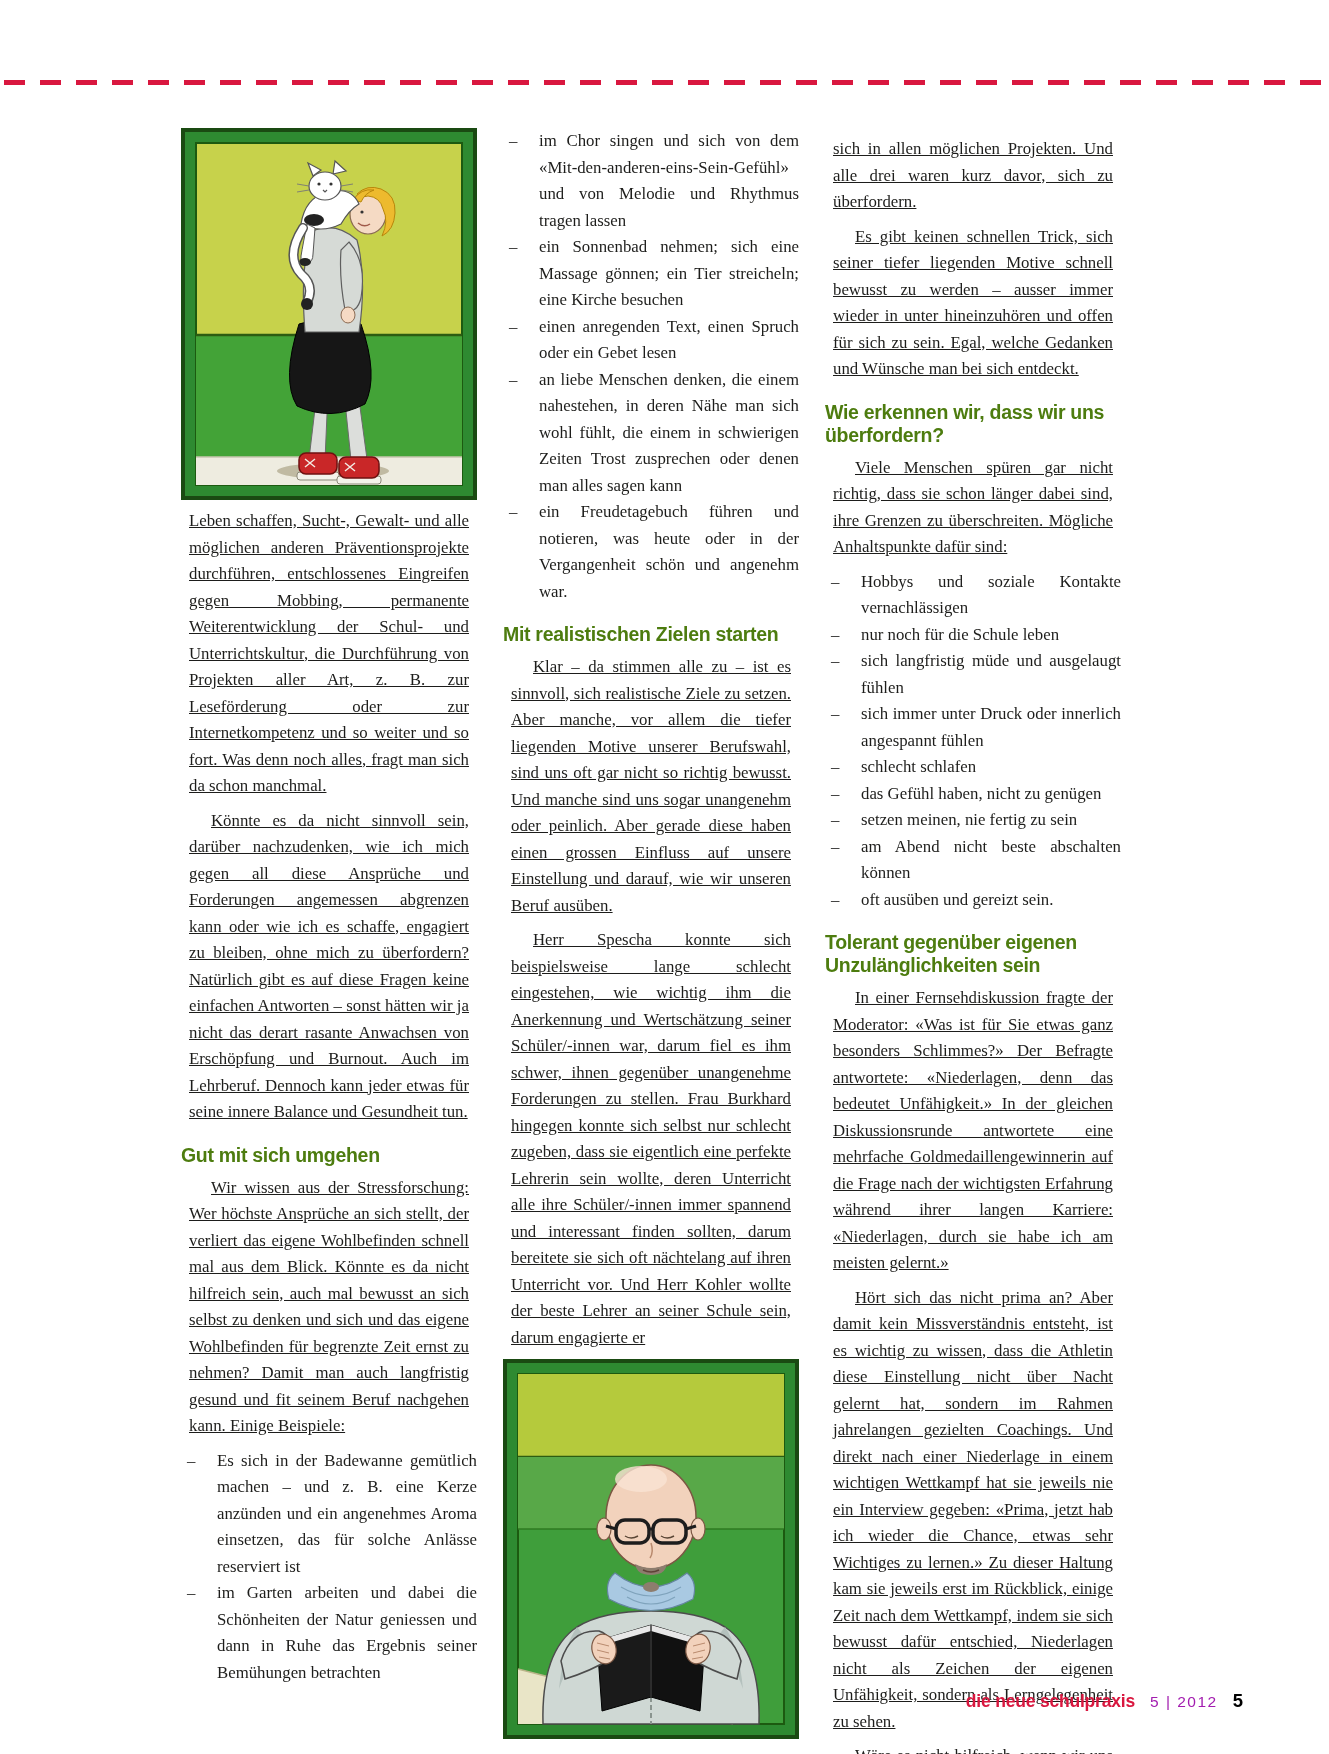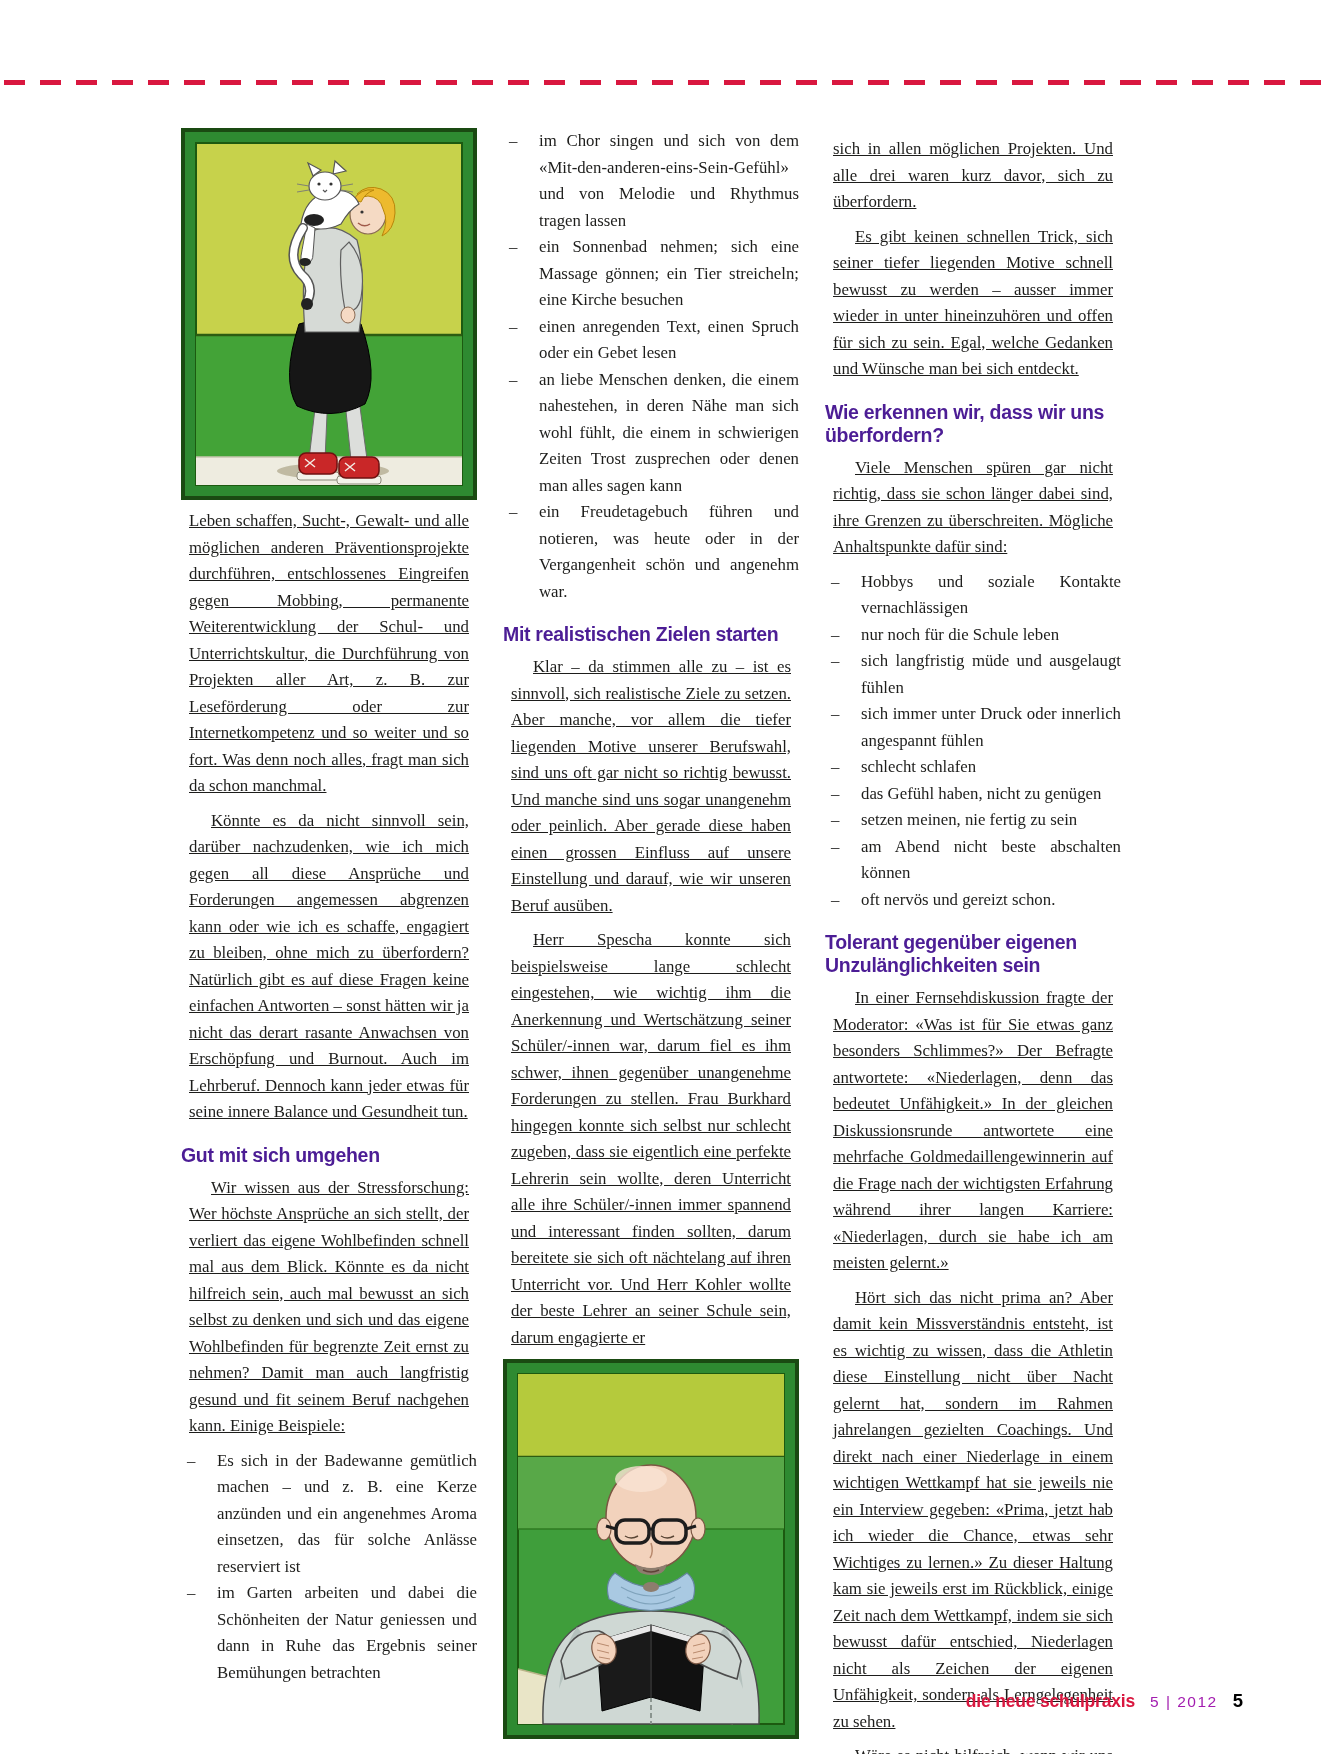--- a/index.html
+++ b/index.html
@@ -20,21 +20,21 @@
     position:absolute;top:128px;width:296px;
     font-size:16.8px;line-height:26.5px;text-align:justify;
     hyphens:auto;-webkit-hyphens:auto;
   }
   .col.left{left:181px;}
   .col.mid{left:503px;}
   .col.right{left:825px;}
   .col p{margin:8px;text-decoration:underline;}
   .col p.ind{text-indent:22px;}
   h3.head{
-    font-family:"Liberation Sans",sans-serif;font-weight:700;color:#4c1d95;
+    font-family:"Liberation Sans",sans-serif;font-weight:700;color:#4d7c0f;
     font-size:19.5px;line-height:23px;letter-spacing:-0.3px;
     margin:18px 0 6px 0;text-align:left;
   }
   .li{display:flex;margin:0;}
   .li .dash{flex:0 0 36px;padding-left:6px;box-sizing:border-box;}
   .li .li-text{flex:1;text-align:justify;font-family:Liberation Serif, serif;}
   figure.fig{margin:0;}
   .fig svg{display:block;}
   .fig1{margin:0 0 42px 0;}
   .fig2{margin:12px 0 0 0;}
@@ -234,21 +234,21 @@
     <div class="li">
       <span class="dash">–</span>
       <span class="li-text">setzen meinen, nie fertig zu sein</span>
     </div>
     <div class="li">
       <span class="dash">–</span>
       <span class="li-text">am Abend nicht beste abschalten können</span>
     </div>
     <div class="li">
       <span class="dash">–</span>
-      <span class="li-text">oft nervös und gereizt schon.</span>
+      <span class="li-text">oft ausüben und gereizt sein.</span>
     </div>
     <h3 class="head">Tolerant gegenüber eigenen Unzulänglichkeiten sein</h3>
     <p class="ind">In einer Fernsehdiskussion fragte der Moderator: «Was ist für Sie etwas ganz besonders Schlimmes?» Der Befragte antwortete: «Niederlagen, denn das bedeutet Unfähigkeit.» In der gleichen Diskussionsrunde antwortete eine mehrfache Goldmedaillengewinnerin auf die Frage nach der wichtigsten Erfahrung während ihrer langen Karriere: «Niederlagen, durch sie habe ich am meisten gelernt.»</p>
     <p class="ind">Hört sich das nicht prima an? Aber damit kein Missverständnis entsteht, ist es wichtig zu wissen, dass die Athletin diese Einstellung nicht über Nacht gelernt hat, sondern im Rahmen jahrelangen gezielten Coachings. Und direkt nach einer Niederlage in einem wichtigen Wettkampf hat sie jeweils nie ein Interview gegeben: «Prima, jetzt hab ich wieder die Chance, etwas sehr Wichtiges zu lernen.» Zu dieser Haltung kam sie jeweils erst im Rückblick, einige Zeit nach dem Wettkampf, indem sie sich bewusst dafür entschied, Niederlagen nicht als Zeichen der eigenen Unfähigkeit, sondern als Lerngelegenheit zu sehen.</p>
     <p class="ind">Wäre es nicht hilfreich, wenn wir uns hin und wieder selbst die Erlaubnis geben, ein wenig toleranter und geduldiger mit</p>
   </div>
 
   <div class="footer">
     <span class="brand">die neue schulpraxis</span>
     <span class="issue">5 | 2012</span>

